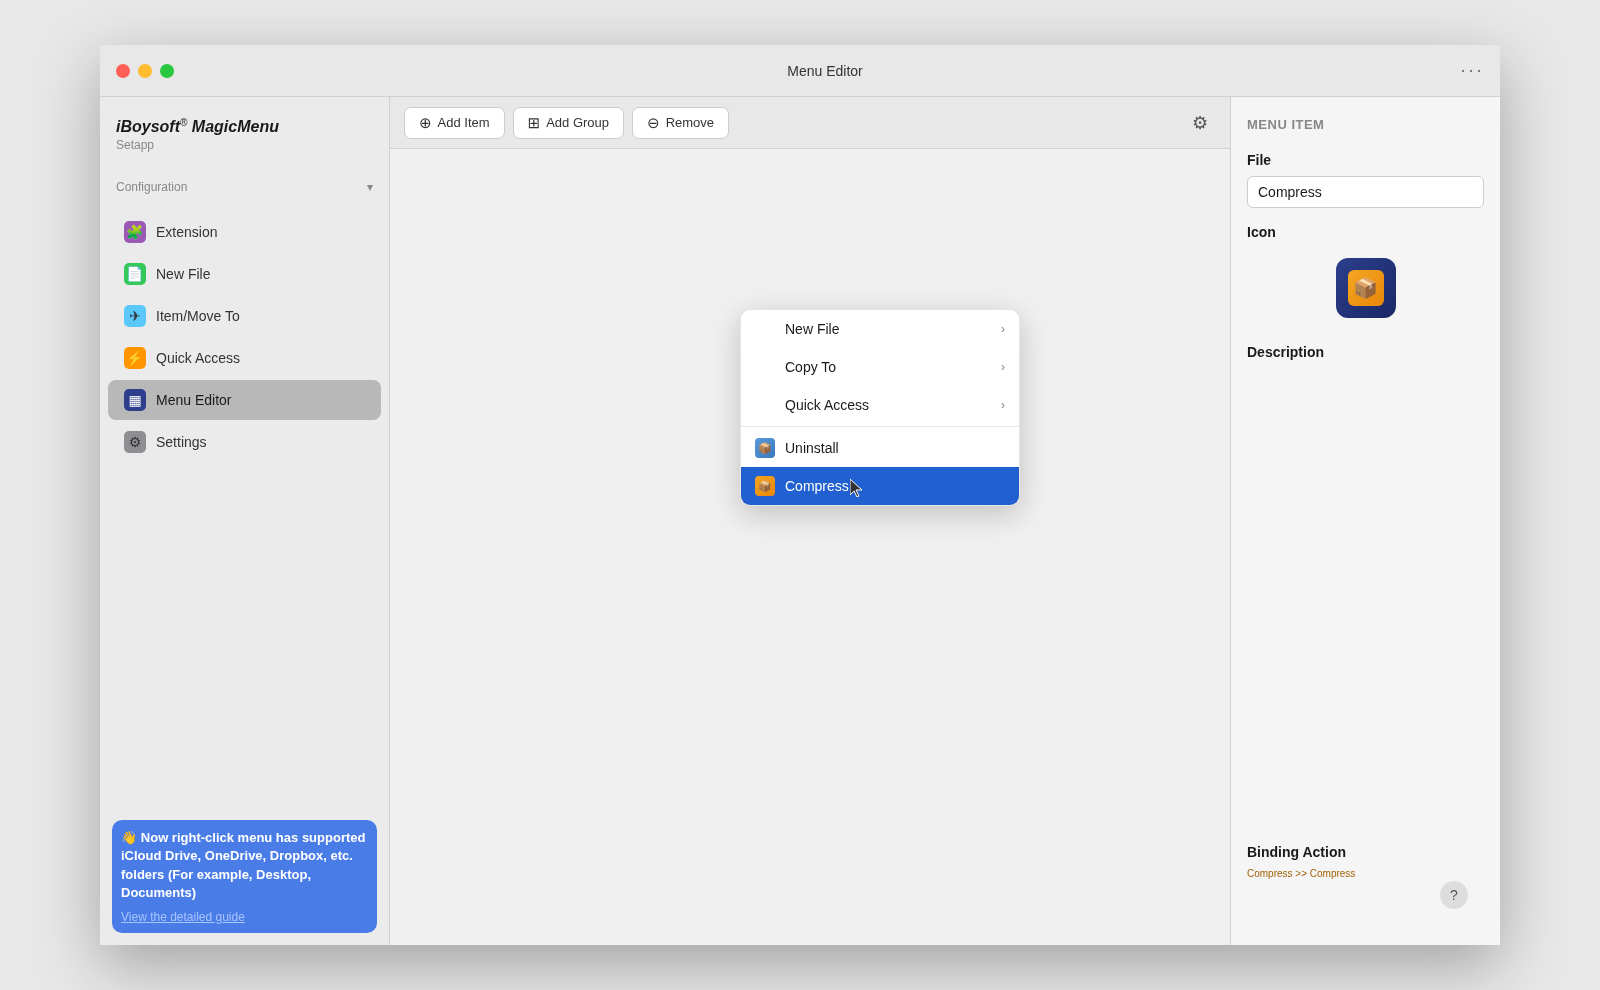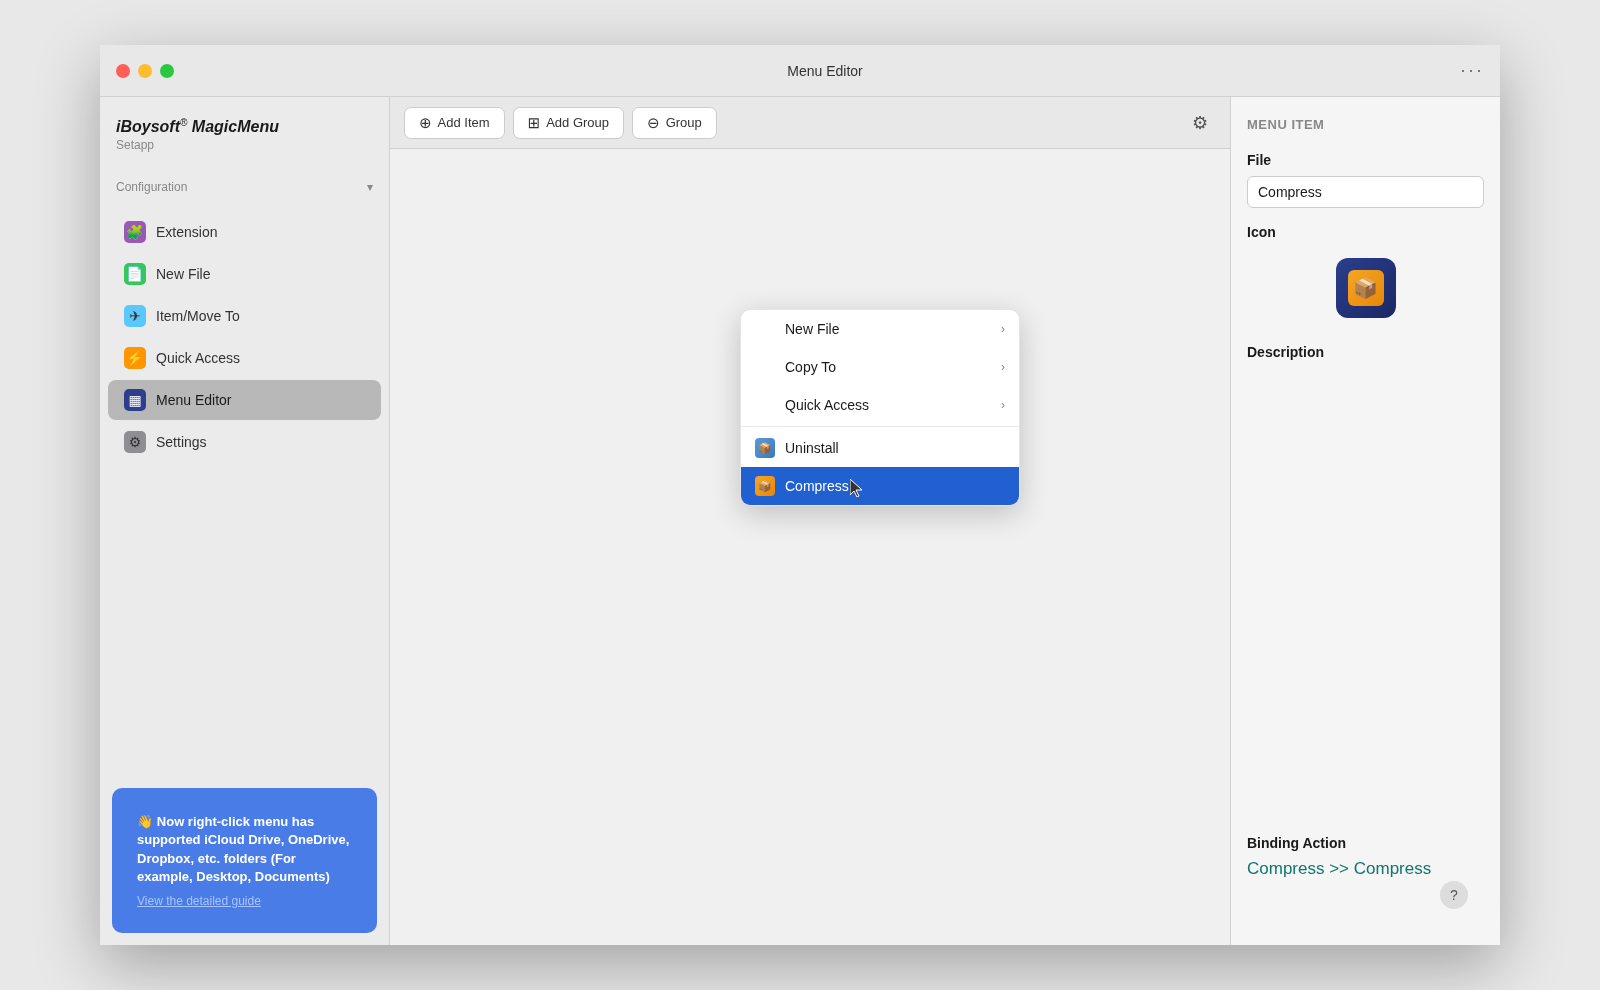--- a/index.html
+++ b/index.html
@@ -133,21 +133,21 @@
       font-size: 12px;
       color: #888;
       margin-top: 8px;
       gap: 32px;
     }
     .config-chevron { font-size: 12px; }
     .notification-box {
       margin: 12px;
       background: #4a7ce8;
       border-radius: 10px;
-      padding: 25px;
+      padding: 9px;
       color: white;
     }
     .notification-title {
       font-size: 13px;
       font-weight: 600;
       line-height: 1.4;
       margin-bottom: 8px;
     }
     .notification-link {
       font-size: 12px;
@@ -306,22 +306,22 @@
       width: 36px;
       height: 36px;
       background: linear-gradient(135deg, #f5a623, #e8860a);
       border-radius: 6px;
       display: flex;
       align-items: center;
       justify-content: center;
       font-size: 20px;
     }
     .binding-action {
-      font-size: 17px;
-      color: #0f766e;
+      font-size: 10px;
+      color: #a16207;
       cursor: pointer;
     }
     .help-btn {
       position: absolute;
       bottom: 16px;
       right: 16px;
       width: 28px;
       height: 28px;
       border-radius: 50%;
       background: #ddd;
@@ -416,21 +416,21 @@
         <button class="toolbar-btn">
           <span class="btn-icon">⊕</span>
           <span>Add Item</span>
         </button>
         <button class="toolbar-btn">
           <span class="btn-icon">⊞</span>
           <span>Add Group</span>
         </button>
         <button class="toolbar-btn">
           <span class="btn-icon">⊖</span>
-          <span>Group</span>
+          <span>Remove</span>
         </button>
         <div class="toolbar-spacer"></div>
         <div class="toolbar-settings">⚙</div>
       </div>
 
       <div class="canvas-area">
 
         <div class="context-menu">
 
           <div class="context-item">

